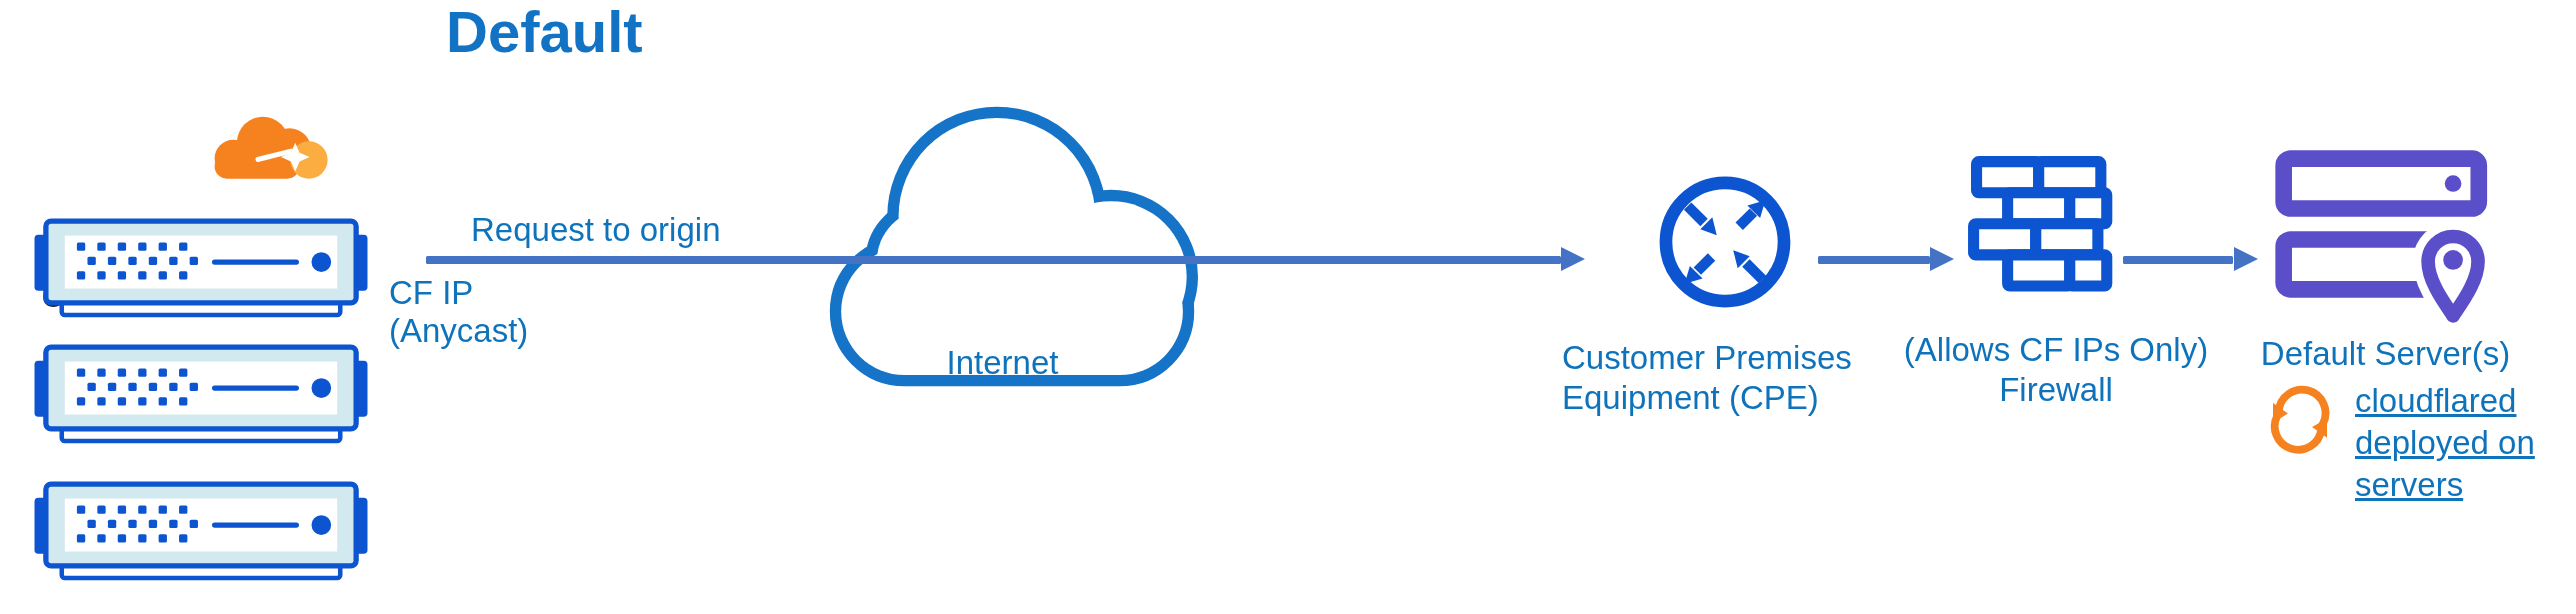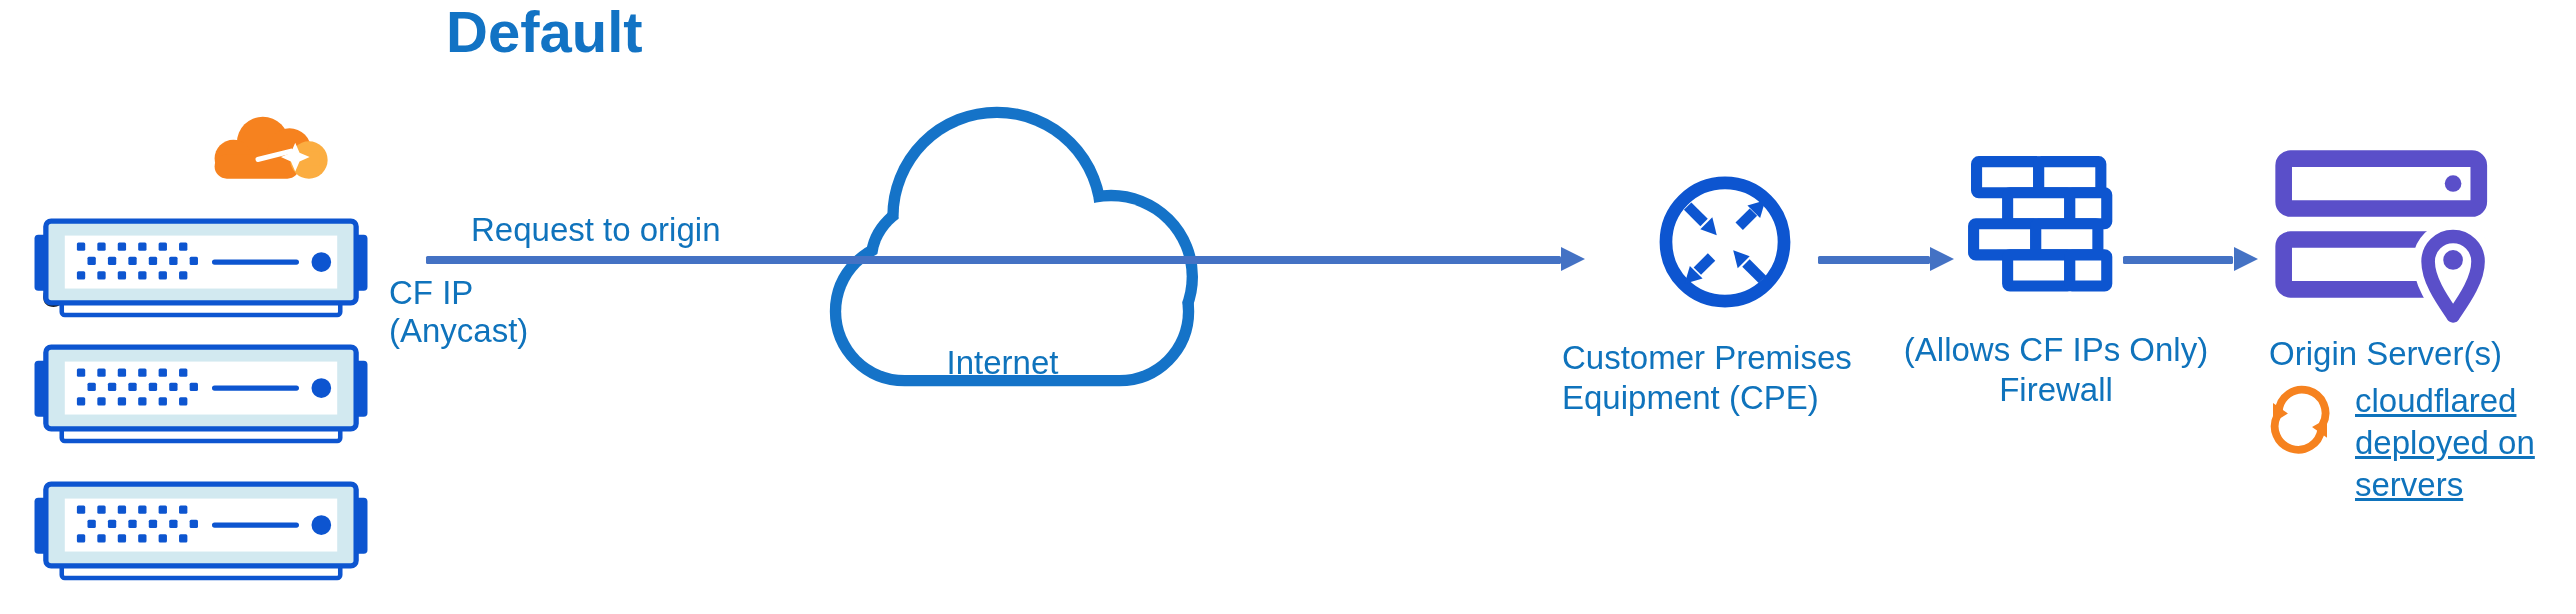--- a/index.html
+++ b/index.html
@@ -186,21 +186,21 @@
 
 <svg style="left:2273px;top:148px;" width="221" height="180" viewBox="0 0 292 238">
   <rect x="14" y="14" width="258" height="66" rx="9" class="pu-s" stroke-width="22"></rect>
   <circle cx="238" cy="47" r="11" class="pu-f"></circle>
   <rect x="14" y="121" width="258" height="66" rx="9" class="pu-s" stroke-width="22"></rect>
 
   <path d="M 238 222 C 226 204 205 176 205 150 A 33 33 0 1 1 271 150 C 271 176 250 204 238 222 Z" fill="#fff" stroke="#fff" stroke-width="40" stroke-linejoin="round"></path>
   <path d="M 238 222 C 226 204 205 176 205 150 A 33 33 0 1 1 271 150 C 271 176 250 204 238 222 Z" class="pu-s" stroke-width="18" stroke-linejoin="round"></path>
   <circle cx="238" cy="148" r="13" class="pu-f"></circle>
 </svg>
-<div class="lbl" style="left:2255px;top:334px;width:261px;text-align:center;">Origin Server(s)</div>
+<div class="lbl" style="left:2255px;top:334px;width:261px;text-align:center;">Default Server(s)</div>
 
 <svg style="left:2257px;top:383px;" width="86" height="71" viewBox="0 0 100 100">
   <path class="sync-s" d="M 82 58 A 33 33 0 1 0 20 40"></path>
   <polygon class="sync-f" points="12,56 33,43 12,28"></polygon>
   <path class="sync-s" d="M 18 46 A 33 33 0 1 0 80 66"></path>
   <polygon class="sync-f" points="88,50 67,62 88,77"></polygon>
 </svg>
 <div class="lbl" style="left:2355px;top:380px;width:192px;line-height:42px;text-decoration:underline;">cloudflared deployed on servers</div>
 
 

